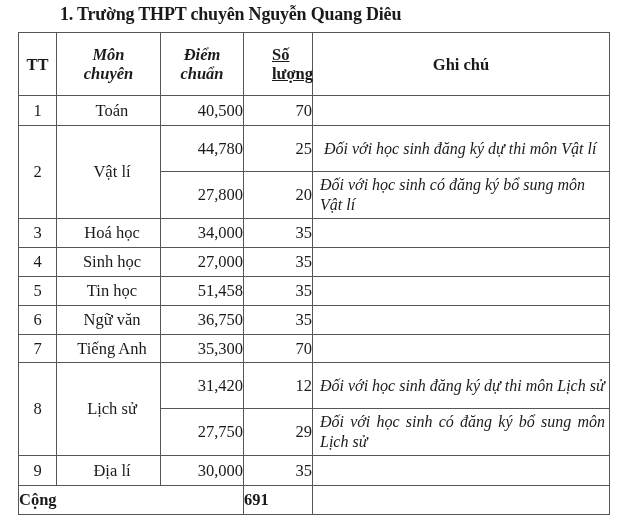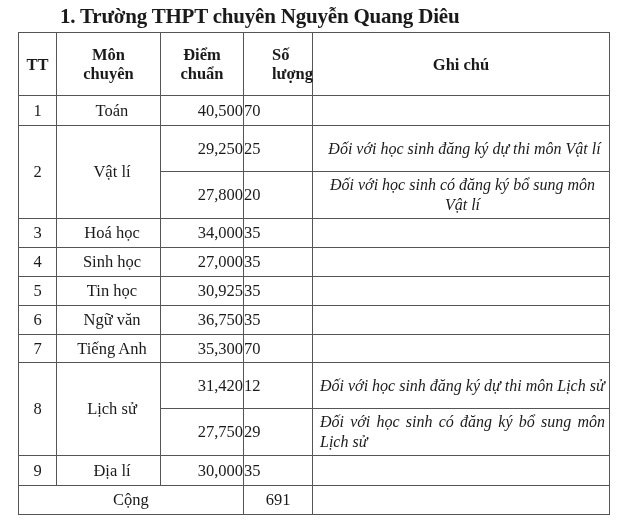--- a/index.html
+++ b/index.html
@@ -12,21 +12,21 @@
       height: 525px;
       position: relative;
       overflow: hidden;
       font-family: "Liberation Serif", "DejaVu Serif", serif;
       color: #1a1a1a;
     }
     .doc-title {
       position: absolute;
       left: 60px;
       top: 4px;
-      font-size: 21px;
+      font-size: 18px;
       font-weight: bold;
       letter-spacing: -0.2px;
       white-space: nowrap;
     }
     table.admission {
       position: absolute;
       left: 18px;
       top: 32px;
       width: 591px;
       border-collapse: collapse;
@@ -53,73 +53,72 @@
     tr.h-head { height: 49px; }
     tr.h-30 { height: 30px; }
     tr.h-29 { height: 29px; }
     tr.h-28 { height: 28px; }
     tr.h-46 { height: 46px; }
     tr.h-47 { height: 47px; }
 
     .tt { text-align: center; }
     .mon { text-align: center; padding-left: 7px !important; }
     .diem { text-align: right; }
-    .sl { text-align: left; }
+    .sl { text-align: right; }
     .note {
       font-style: italic;
       line-height: 20px;
       padding: 1px 4px 1px 7px !important;
       font-size: 16px;
-      text-align: center;
     }
     .note.justify {
       text-align: justify;
       text-align-last: left;
     }
     .total-label, .total-value {
-      font-weight: normal;
-      text-align: center;
+      font-weight: bold;
+      text-align: left;
     }
   </style>
 </head>
 <body>
 
 <div class="doc-title">1. Trường THPT chuyên Nguyễn Quang Diêu</div>
 
 <table class="admission">
   <colgroup>
     <col class="c-tt">
       <col class="c-mon">
       <col class="c-diem">
       <col class="c-sl">
       <col class="c-ghi">
   </colgroup>
   <thead>
     <tr class="h-head">
       <th>TT</th>
-      <th style="padding:0 14px;">Môn chuyên</th>
-      <th style="padding:12px 16px;">Điểm chuẩn</th>
-      <th style="padding:0 28px;">Số lượng</th>
+      <th style="padding:0 14px;font-style:italic;">Môn chuyên</th>
+      <th style="padding:12px 16px;font-style:italic;">Điểm chuẩn</th>
+      <th style="padding:0 28px;text-decoration:underline;">Số lượng</th>
       <th>Ghi chú</th>
     </tr>
   </thead>
   <tbody>
 
     <tr class="h-30">
       <td class="tt">1</td>
       <td class="mon">Toán</td>
       <td class="diem">40,500</td>
       <td class="sl">70</td>
       <td class="note"></td>
     </tr>
 
     <tr class="h-46">
       <td class="tt" rowspan="2">2</td>
       <td class="mon" rowspan="2">Vật lí</td>
-      <td class="diem">29,250</td>
+      <td class="diem">44,780</td>
       <td class="sl">25</td>
       <td class="note" style="white-space:pre-wrap;"> Đối với học sinh đăng ký dự thi môn Vật lí</td>
     </tr>
     <tr class="h-47">
       <td class="diem">27,800</td>
       <td class="sl">20</td>
       <td class="note">Đối với học sinh có đăng ký bổ sung môn Vật lí</td>
     </tr>
 
     <tr class="h-29">
@@ -134,21 +133,21 @@
       <td class="tt">4</td>
       <td class="mon">Sinh học</td>
       <td class="diem">27,000</td>
       <td class="sl">35</td>
       <td class="note"></td>
     </tr>
 
     <tr class="h-29">
       <td class="tt">5</td>
       <td class="mon">Tin học</td>
-      <td class="diem">30,925</td>
+      <td class="diem">51,458</td>
       <td class="sl">35</td>
       <td class="note"></td>
     </tr>
 
     <tr class="h-29">
       <td class="tt">6</td>
       <td class="mon">Ngữ văn</td>
       <td class="diem">36,750</td>
       <td class="sl">35</td>
       <td class="note"></td>

